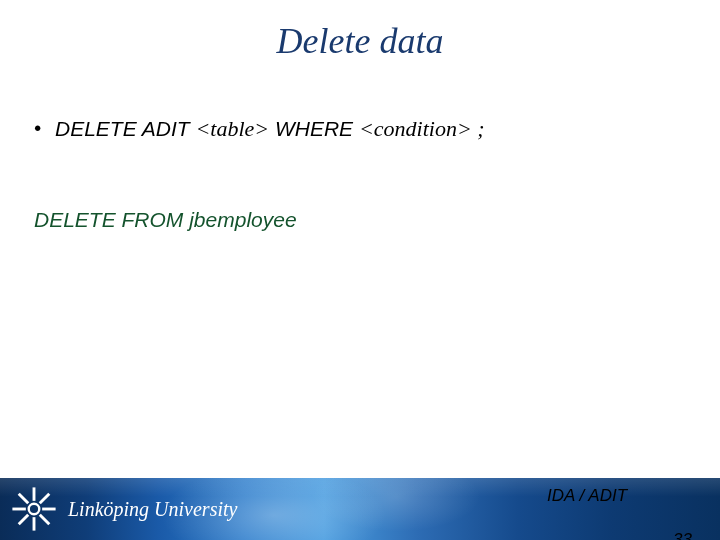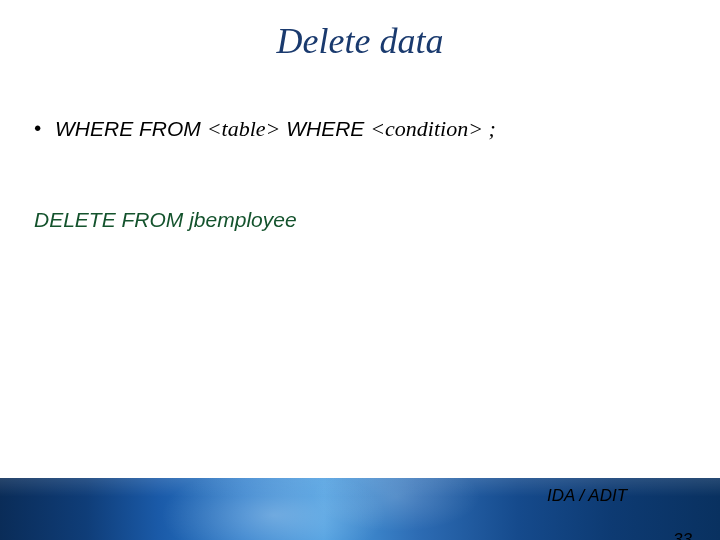--- a/index.html
+++ b/index.html
@@ -135,30 +135,48 @@
 
 <div class="slide">
 
   <h1 class="title">Delete data</h1>
 
   <div class="content">
 
     <div class="bullet-row">
       <span class="bullet">•</span>
       <span class="bullet-text">
-        <span>WHERE FROM </span><span class="serif">&lt;table&gt;</span><span> WHERE </span><span class="serif">&lt;condition&gt;</span><span class="serif"> ;</span>
+        <span>DELETE ADIT </span><span class="serif">&lt;table&gt;</span><span> WHERE </span><span class="serif">&lt;condition&gt;</span><span class="serif"> ;</span>
       </span>
     </div>
 
     <div class="example">
       <div>DELETE FROM jbemployee</div>
     </div>
 
   </div>
 
   <div class="footer">
+    <div class="footer-left">
+      <svg class="liu-logo" viewBox="0 0 100 100">
+        <g fill="#ffffff">
+          <rect x="47" y="5" width="6" height="28"></rect>
+          <rect x="47" y="67" width="6" height="28"></rect>
+          <rect x="5" y="47" width="28" height="6"></rect>
+          <rect x="67" y="47" width="28" height="6"></rect>
+          <g transform="rotate(45 50 50)">
+            <rect x="47" y="5" width="6" height="28"></rect>
+            <rect x="47" y="67" width="6" height="28"></rect>
+            <rect x="5" y="47" width="28" height="6"></rect>
+            <rect x="67" y="47" width="28" height="6"></rect>
+          </g>
+          <circle cx="50" cy="50" r="11" fill="none" stroke="#ffffff" stroke-width="5"></circle>
+        </g>
+      </svg>
+      <span class="liu-text">Linköping University</span>
+    </div>
     <div class="footer-right">
       <span class="dept">IDA / ADIT</span>
       <span class="pagenum">33</span>
     </div>
   </div>
 
 </div>
 
 </body></html>

